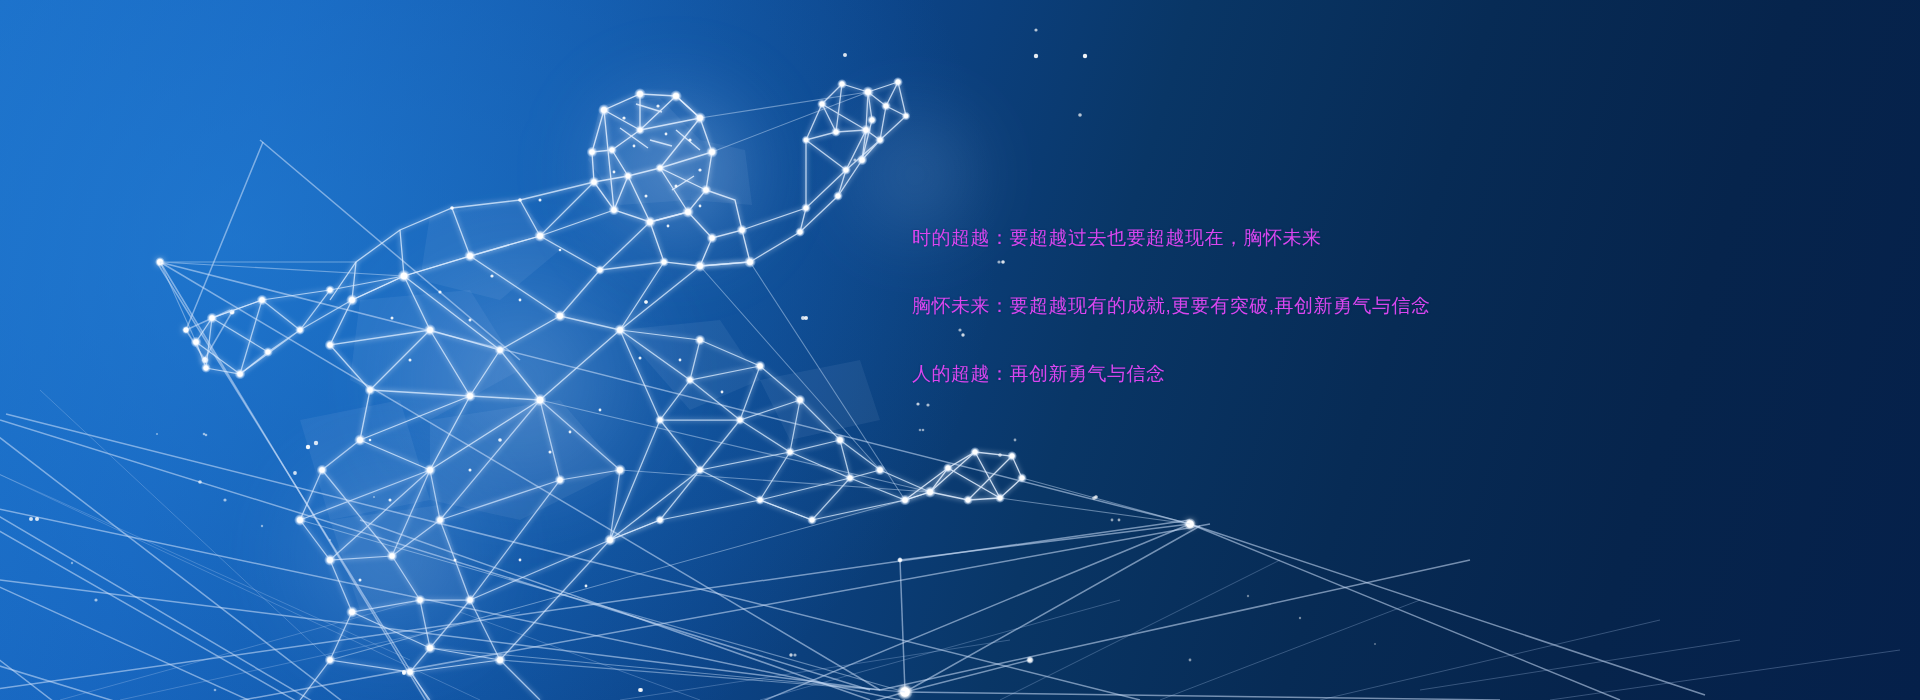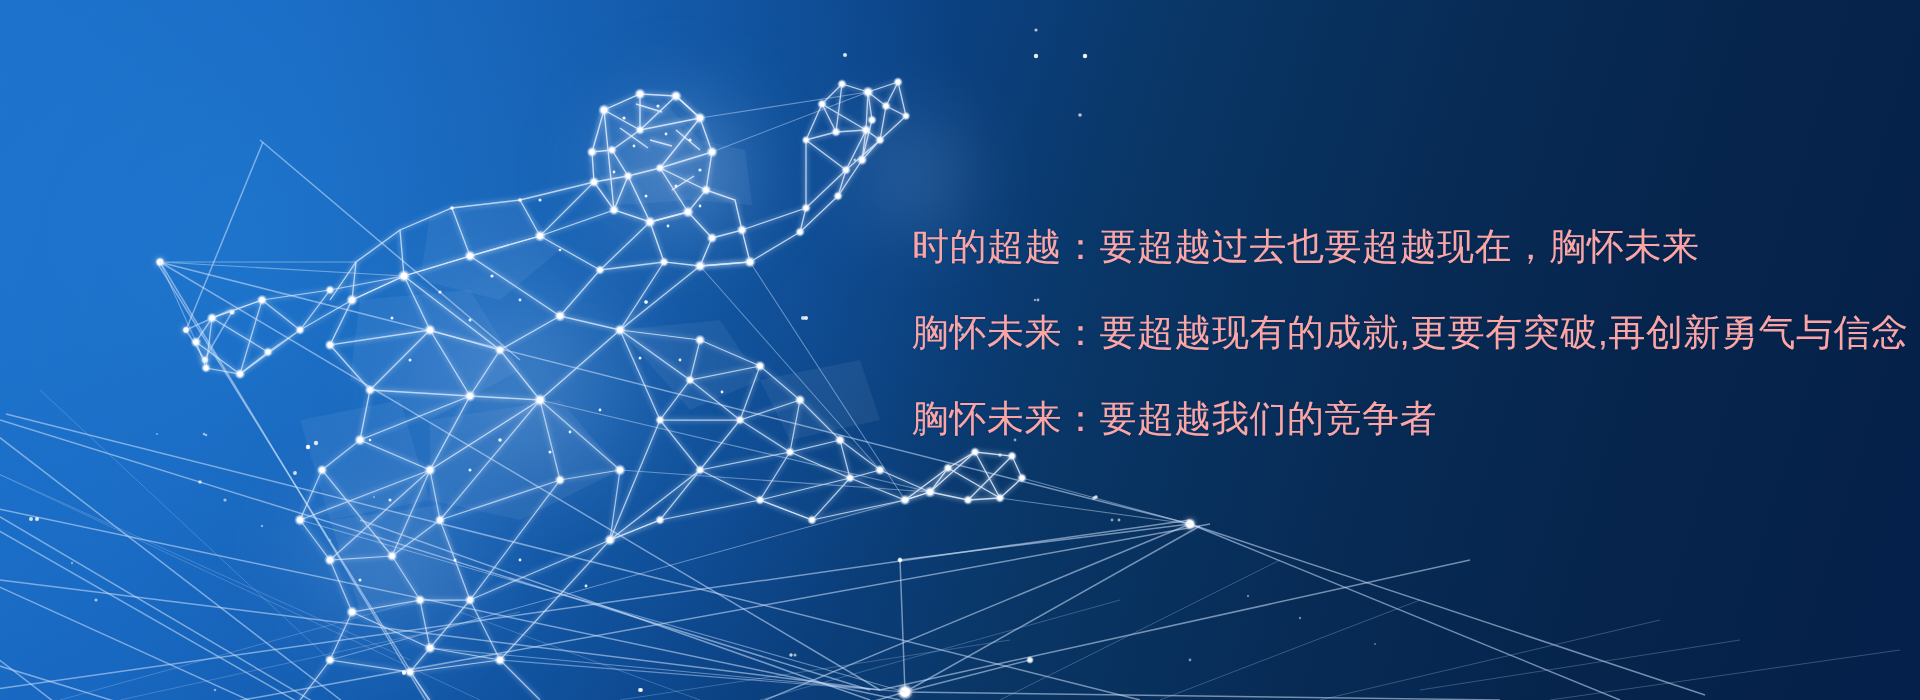--- a/index.html
+++ b/index.html
@@ -53,22 +53,22 @@
   .layer.sparkles  { z-index: 4; }
 
   #text-block {
     position: absolute;
     left: 912px;
     top: 228px;
     z-index: 6;
     width: 940px;
   }
   .text-line {
-    color: #fca5a5;
-    font-size: 37px;
+    color: #d946ef;
+    font-size: 19px;
     line-height: 1;
     letter-spacing: 0.5px;
     white-space: nowrap;
     text-shadow: 0 0 2px rgba(10,40,90,0.55);
     margin: 0 0 49px 0;
   }
   .text-line:last-child { margin-bottom: 0; }
 
   
   .glow {
@@ -592,16 +592,16 @@
         <circle cx="791" cy="655" r="1.7" opacity="0.75"></circle>
         <circle cx="404" cy="672" r="2.0" opacity="0.85"></circle>
         <circle cx="641" cy="690" r="2.0" opacity="0.80"></circle>
       </g>
     </svg>
   </div>
 
   <div id="text-block">
     <p class="text-line">时的超越：要超越过去也要超越现在，胸怀未来</p>
     <p class="text-line">胸怀未来：要超越现有的成就,更要有突破,再创新勇气与信念</p>
-    <p class="text-line">胸怀未来：要超越我们的竞争者</p>
+    <p class="text-line">人的超越：再创新勇气与信念</p>
   </div>
 
 </div>
 
 </body></html>

